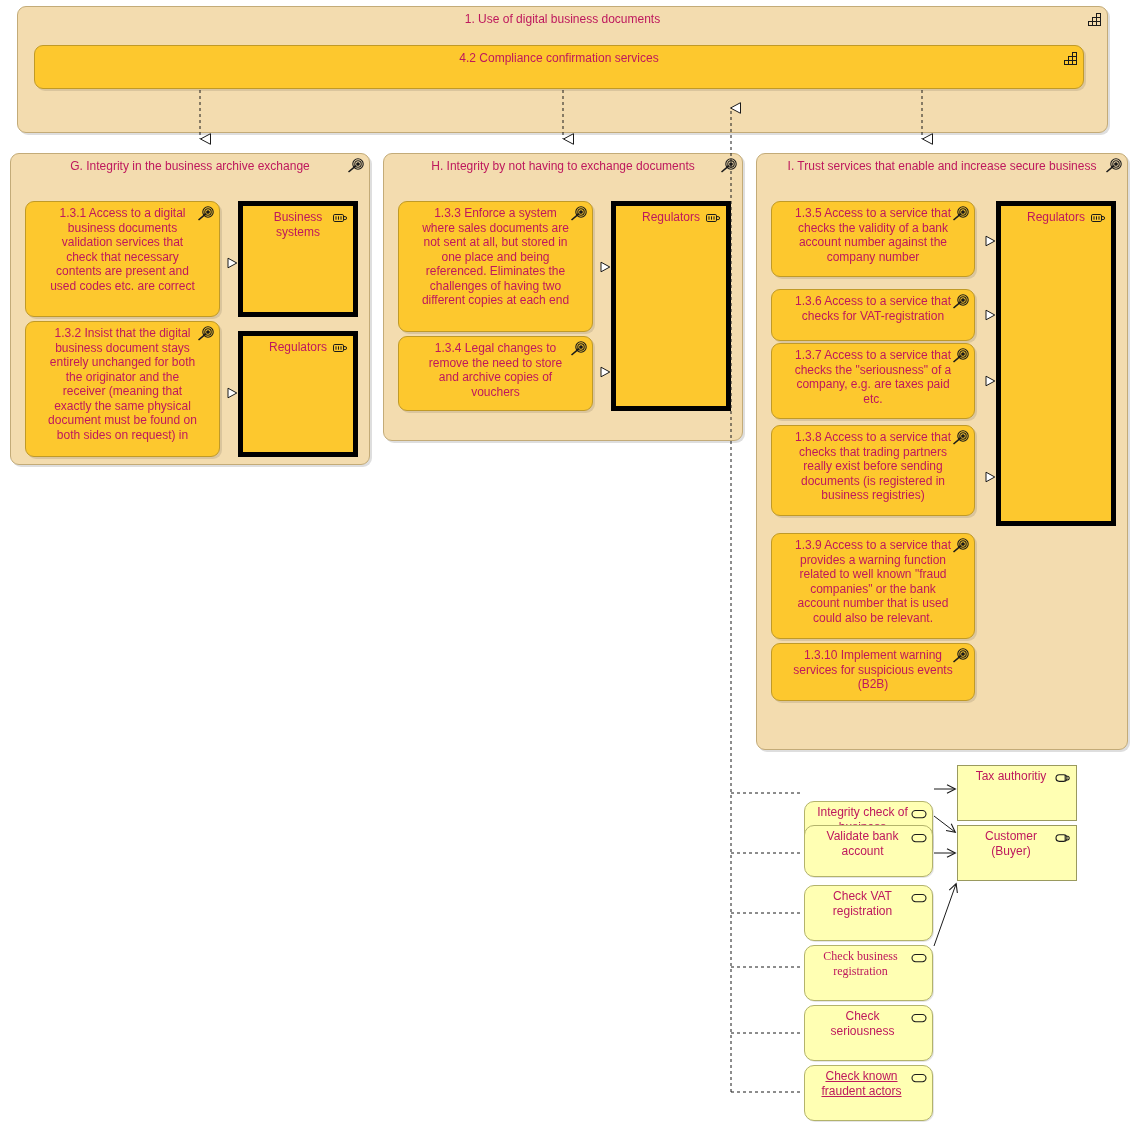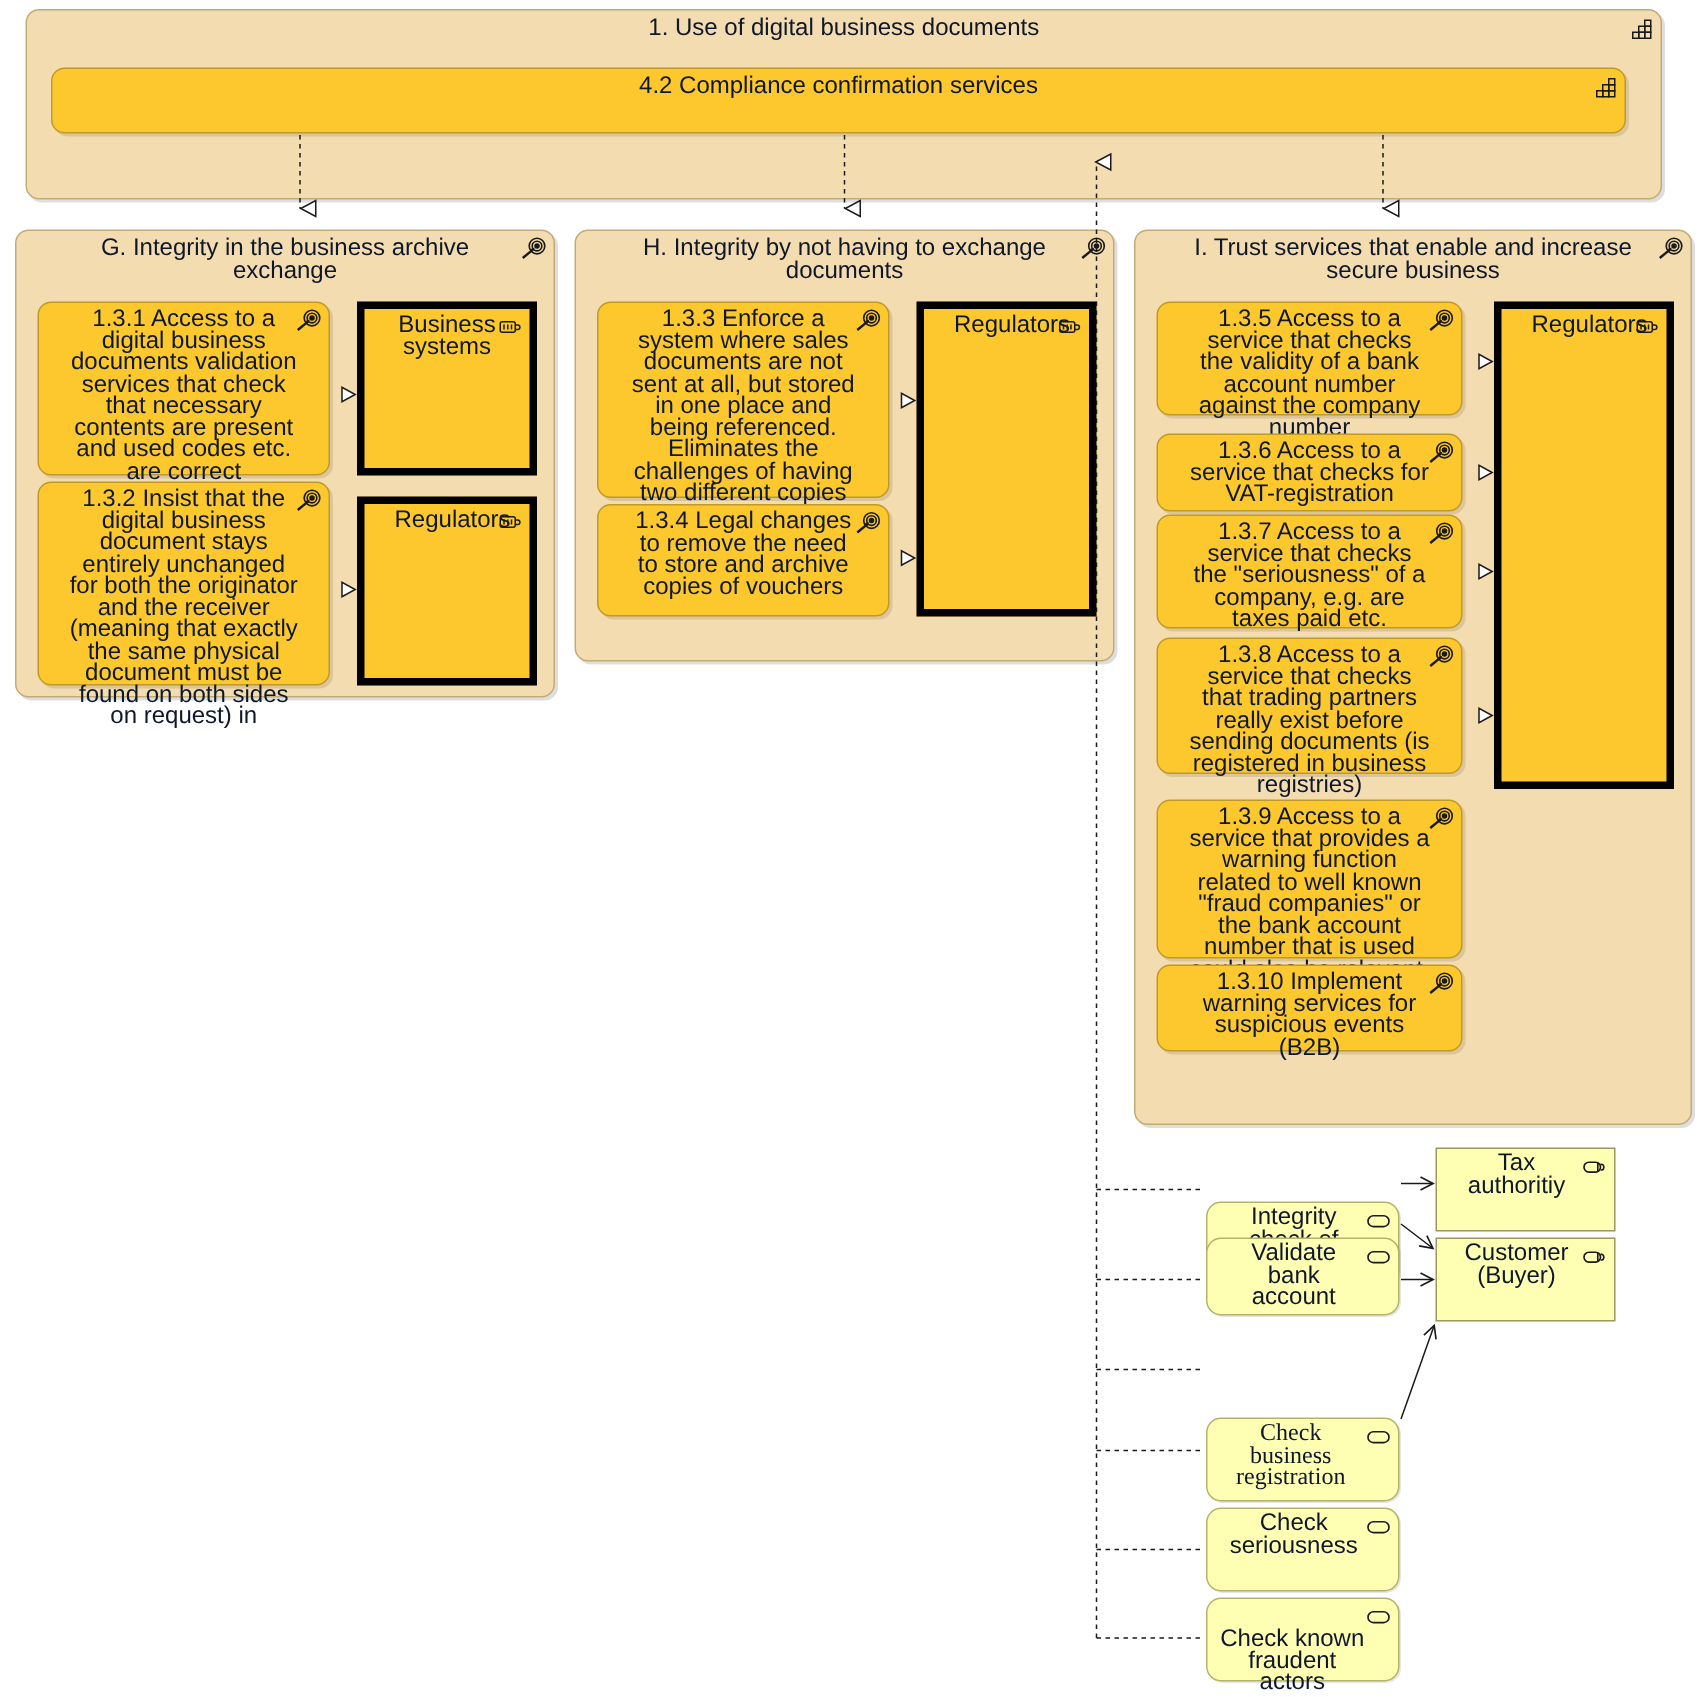--- a/index.html
+++ b/index.html
@@ -12,23 +12,23 @@
     width:1137px;
     height:1131px;
     overflow:hidden;
     background:#fff;
   }
   
   .ar{
     position:absolute;
     box-sizing:border-box;
     border:1px solid #b6a06a;
-    font-size:16px;
+    font-size:12px;
     line-height:14.5px;
-    color:#0f172a;
+    color:#be185d;
     text-align:center;
   }
   .grouping{
     background:#f3dcaf;
     border:1px solid #c3ab78;
     border-radius:9px;
   }
   .grouping.shadow{box-shadow:2px 2px 0 rgba(0,0,0,.13);}
   .goal{
     background:#fdc82e;
@@ -371,41 +371,49 @@
 
   <div class="ar bservice" style="left:804px;top:825px;width:129px;height:52px;">
     <span class="ttl" style="padding:3px 22px 0 10px;">Validate bank account</span>
     <span class="ico">
       <svg viewBox="0 0 18 16" width="18" height="16">
           <rect x="2" y="4.5" width="14" height="7.2" rx="3.6" fill="none" stroke="#1a1a1a" stroke-width="1.1"></rect>
         </svg>
     </span>
   </div>
 
+  <div class="ar bservice" style="left:804px;top:885px;width:129px;height:56px;">
+    <span class="ttl" style="padding:3px 22px 0 10px;">Check VAT registration</span>
+    <span class="ico">
+      <svg viewBox="0 0 18 16" width="18" height="16">
+          <rect x="2" y="4.5" width="14" height="7.2" rx="3.6" fill="none" stroke="#1a1a1a" stroke-width="1.1"></rect>
+        </svg>
+    </span>
+  </div>
 
   <div class="ar bservice" style="left:804px;top:945px;width:129px;height:56px;font-family:Liberation Serif, serif;">
     <span class="ttl" style="padding:3px 22px 0 6px;">Check business registration</span>
     <span class="ico">
       <svg viewBox="0 0 18 16" width="18" height="16">
           <rect x="2" y="4.5" width="14" height="7.2" rx="3.6" fill="none" stroke="#1a1a1a" stroke-width="1.1"></rect>
         </svg>
     </span>
   </div>
 
   <div class="ar bservice" style="left:804px;top:1005px;width:129px;height:56px;">
     <span class="ttl" style="padding:3px 22px 0 10px;">Check seriousness</span>
     <span class="ico">
       <svg viewBox="0 0 18 16" width="18" height="16">
           <rect x="2" y="4.5" width="14" height="7.2" rx="3.6" fill="none" stroke="#1a1a1a" stroke-width="1.1"></rect>
         </svg>
     </span>
   </div>
 
   <div class="ar bservice" style="left:804px;top:1065px;width:129px;height:56px;">
-    <span class="ttl" style="padding:20px 22px 0 8px;">Check known fraudent actors</span>
+    <span class="ttl" style="padding:3px 22px 0 8px;text-decoration:underline;">Check known fraudent actors</span>
     <span class="ico">
       <svg viewBox="0 0 18 16" width="18" height="16">
           <rect x="2" y="4.5" width="14" height="7.2" rx="3.6" fill="none" stroke="#1a1a1a" stroke-width="1.1"></rect>
         </svg>
     </span>
   </div>
 
   <div class="ar brole" style="left:957px;top:765px;width:120px;height:56px;">
     <span class="ttl" style="padding:3px 22px 0 10px;">Tax authoritiy</span>
     <span class="ico">

